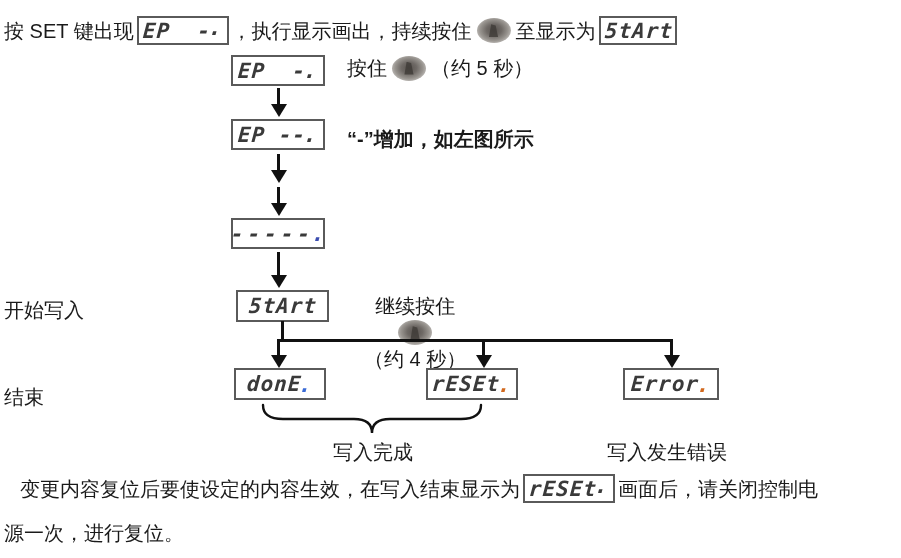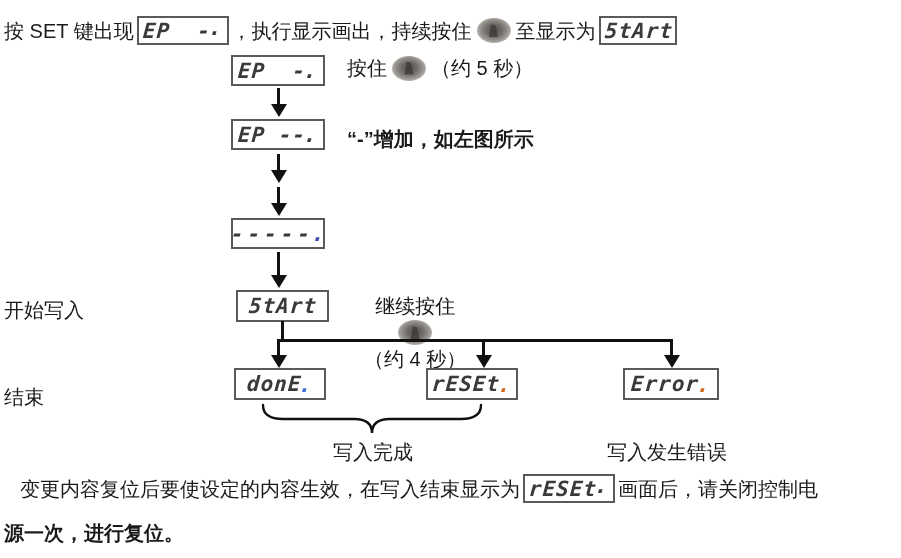--- a/index.html
+++ b/index.html
@@ -138,15 +138,15 @@
   <div class="abs txt" style="left:607px; top:438px;">写入发生错误</div>
 
   <div class="abs row txt" style="left:20px; top:474px;">
     <span>变更内容复位后要使设定的内容生效，在写入结束显示为</span>
     <span class="disp inline">
         <span class="seg">rESEt</span>
         <span class="seg dot">.</span>
       </span>
     <span>画面后，请关闭控制电</span>
   </div>
-  <div class="abs txt" style="left:4px; top:519px;font-weight:bold;">源一次，进行复位。</div>
+  <div class="abs txt" style="left:4px; top:519px;">源一次，进行复位。</div>
 
 </div>
 
 </body></html>

